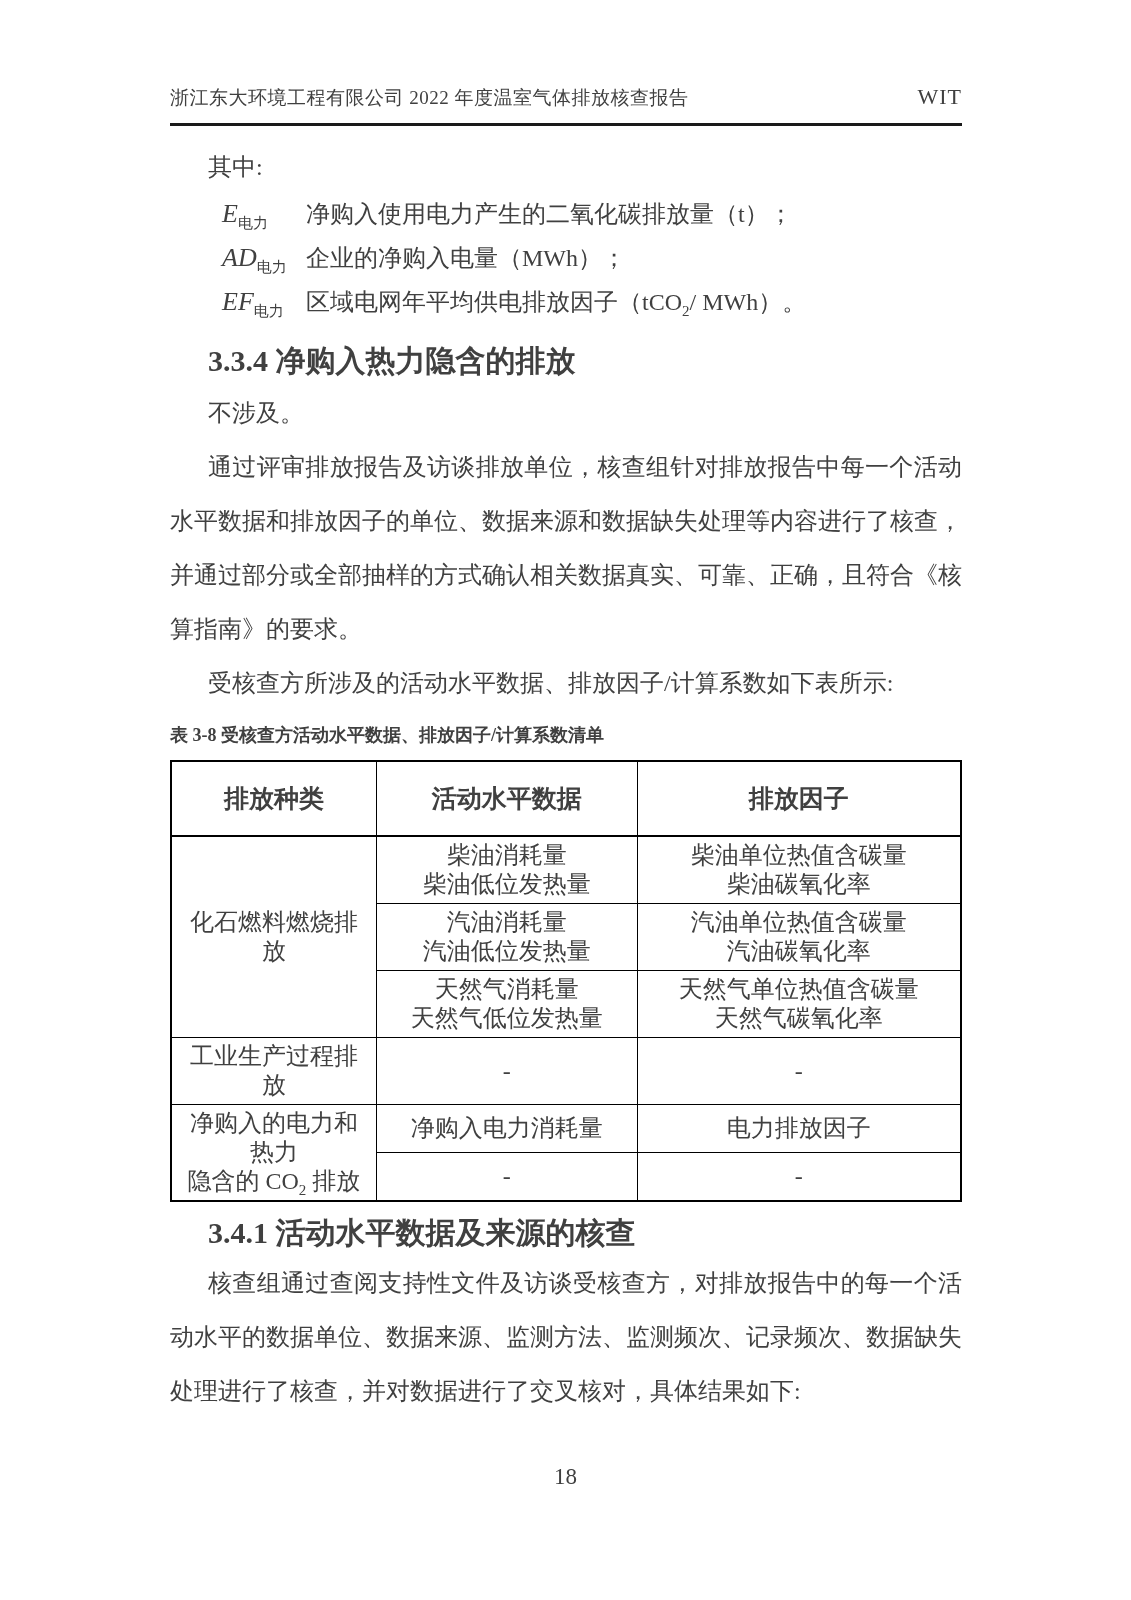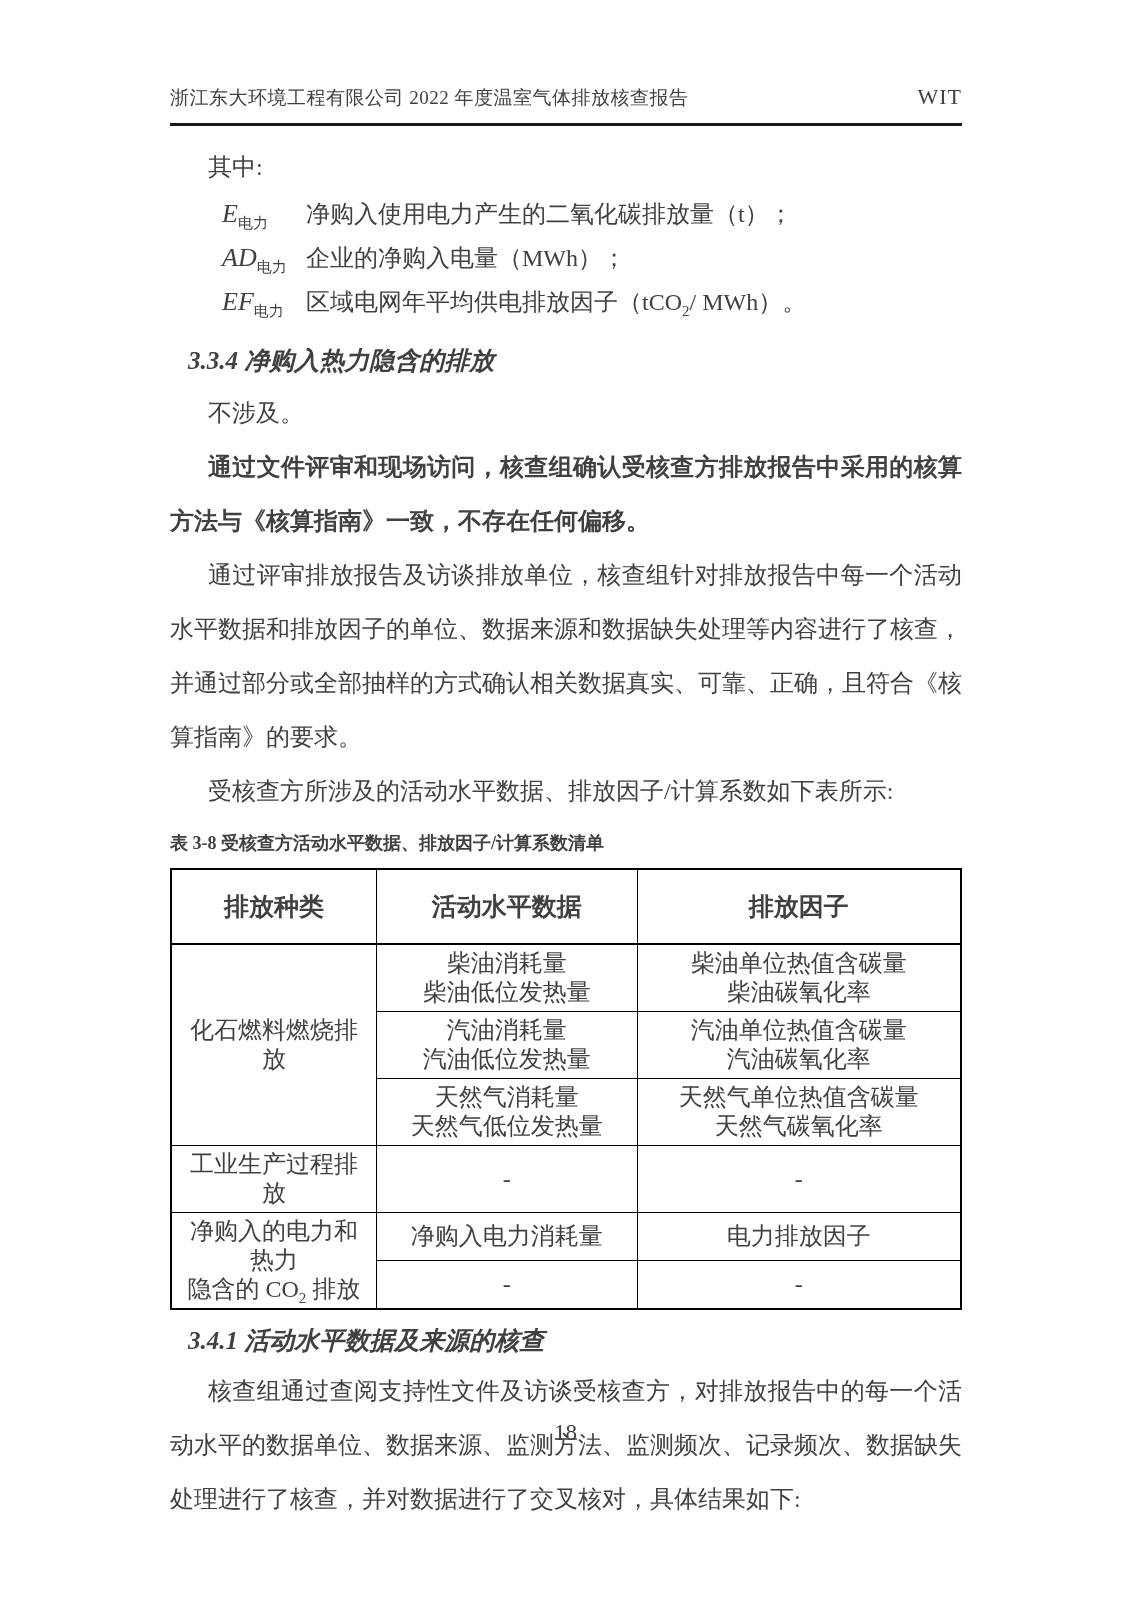--- a/index.html
+++ b/index.html
@@ -24,39 +24,39 @@
   .indent{text-indent:38px;}
   .where{margin-top:16px;line-height:50px;}
   .bold{font-weight:bold;}
   
   .def-list{margin-left:52px;}
   .def-row{display:flex;line-height:44px;font-size:24px;}
   .def-sym{width:84px;flex:0 0 84px;font-style:italic;font-size:26px;}
   .def-sym sub,.co2 sub,.def-desc sub{font-style:normal;font-size:15px;line-height:0;}
   .def-desc{flex:1;}
   
-  .h3{font-weight:bold;font-size:25px;line-height:46px;margin:14px 0 0 18px;font-style:italic;}
+  .h3{font-weight:bold;font-size:30px;line-height:46px;margin:14px 0 0 38px;}
   .h2{font-weight:bold;font-size:30px;line-height:48px;margin:6px 0 0 38px;}
   .mt2{margin-top:2px;}
   .mt8{margin-top:8px;}
   
   .tbl-caption{margin-top:4px;font-size:18px;font-weight:bold;text-align:left;line-height:42px;}
   table.data{border-collapse:collapse;width:100%;margin-top:4px;table-layout:fixed;}
   table.data th,table.data td{
     border:1.5px solid #000;
     text-align:center;vertical-align:middle;
     font-size:24px;line-height:29px;
     padding:4px 8px;
   }
   table.data{border:2px solid #000;}
   table.data thead th{font-weight:bold;font-size:25px;padding:22px 2px;border-bottom:2px solid #000;}
   col.c1{width:26%;}col.c2{width:33%;}col.c3{width:41%;}
   .pad-tall td{padding:6px 2px;}
   
-  .page-num{position:absolute;left:0;right:0;top:1420px;text-align:center;font-size:23px;}
+  .page-num{position:absolute;left:0;right:0;top:1464px;text-align:center;font-size:23px;}
 </style>
 </head>
 <body>
 
 <div class="page">
 
   <header>
     <div class="header-row">
       <span class="header-title">浙江东大环境工程有限公司 2022 年度温室气体排放核查报告</span>
       <span class="header-logo">WIT</span>
@@ -76,21 +76,20 @@
       <span class="def-desc"><span>企业的净购入电量（MWh）；</span><sub></sub><span></span></span>
     </div>
     <div class="def-row">
       <span class="def-sym"><span>EF</span><sub>电力</sub></span>
       <span class="def-desc"><span>区域电网年平均供电排放因子（tCO</span><sub>2</sub><span>/ MWh）。</span></span>
     </div>
   </div>
 
   <div class="h3">3.3.4 净购入热力隐含的排放</div>
   <p class="body-p indent mt2">不涉及。</p>
-  <p class="body-p indent bold">通过文件评审和现场访问，核查组确认受核查方排放报告中采用的核算方法与《核算指南》一致，不存在任何偏移。</p>
 
   <p class="body-p indent">通过评审排放报告及访谈排放单位，核查组针对排放报告中每一个活动水平数据和排放因子的单位、数据来源和数据缺失处理等内容进行了核查，并通过部分或全部抽样的方式确认相关数据真实、可靠、正确，且符合《核算指南》的要求。</p>
   <p class="body-p indent">受核查方所涉及的活动水平数据、排放因子/计算系数如下表所示:</p>
 
   <div class="tbl-caption">表 3-8 受核查方活动水平数据、排放因子/计算系数清单</div>
 
   <table class="data">
     <colgroup>
         <col class="c1">
         <col class="c2">

